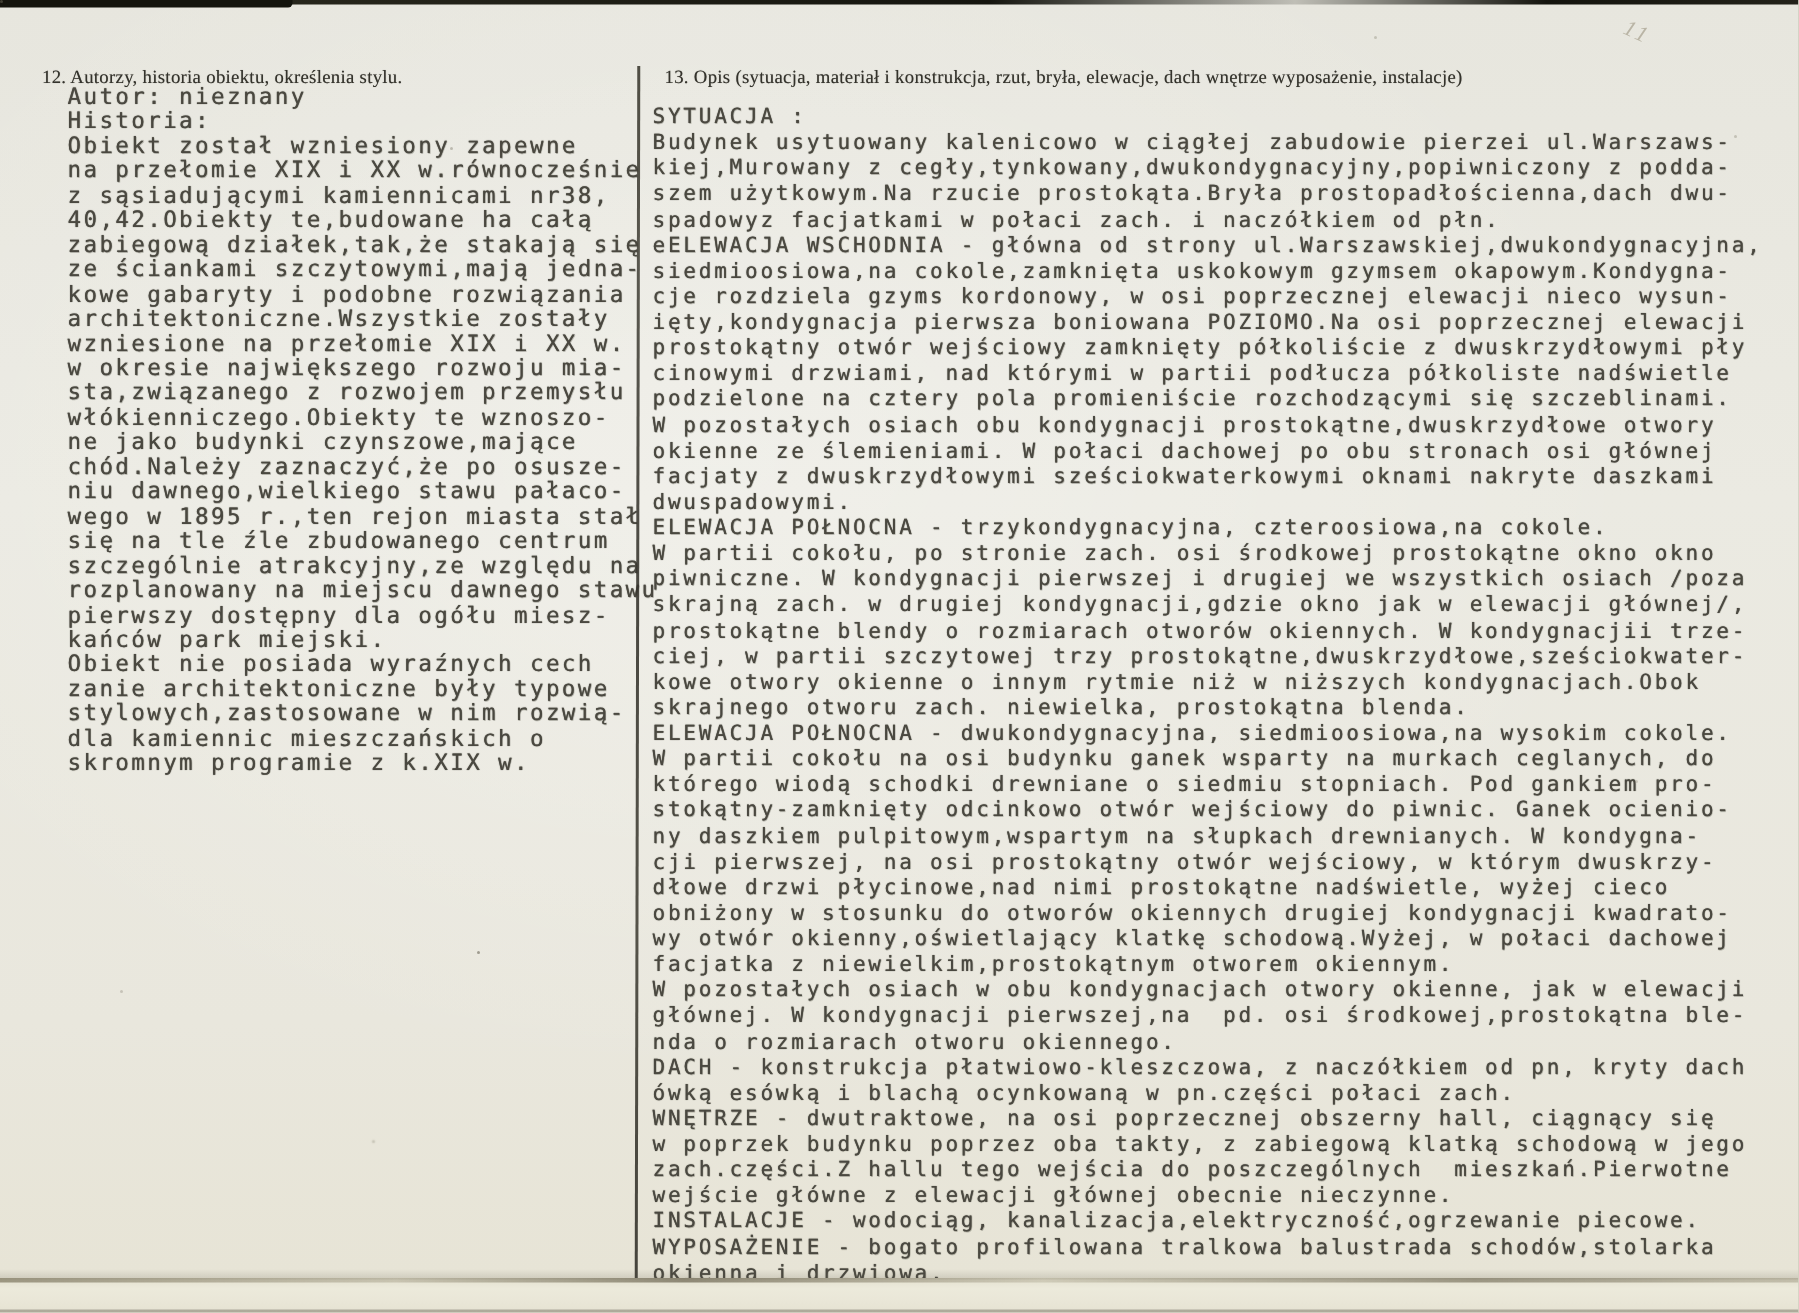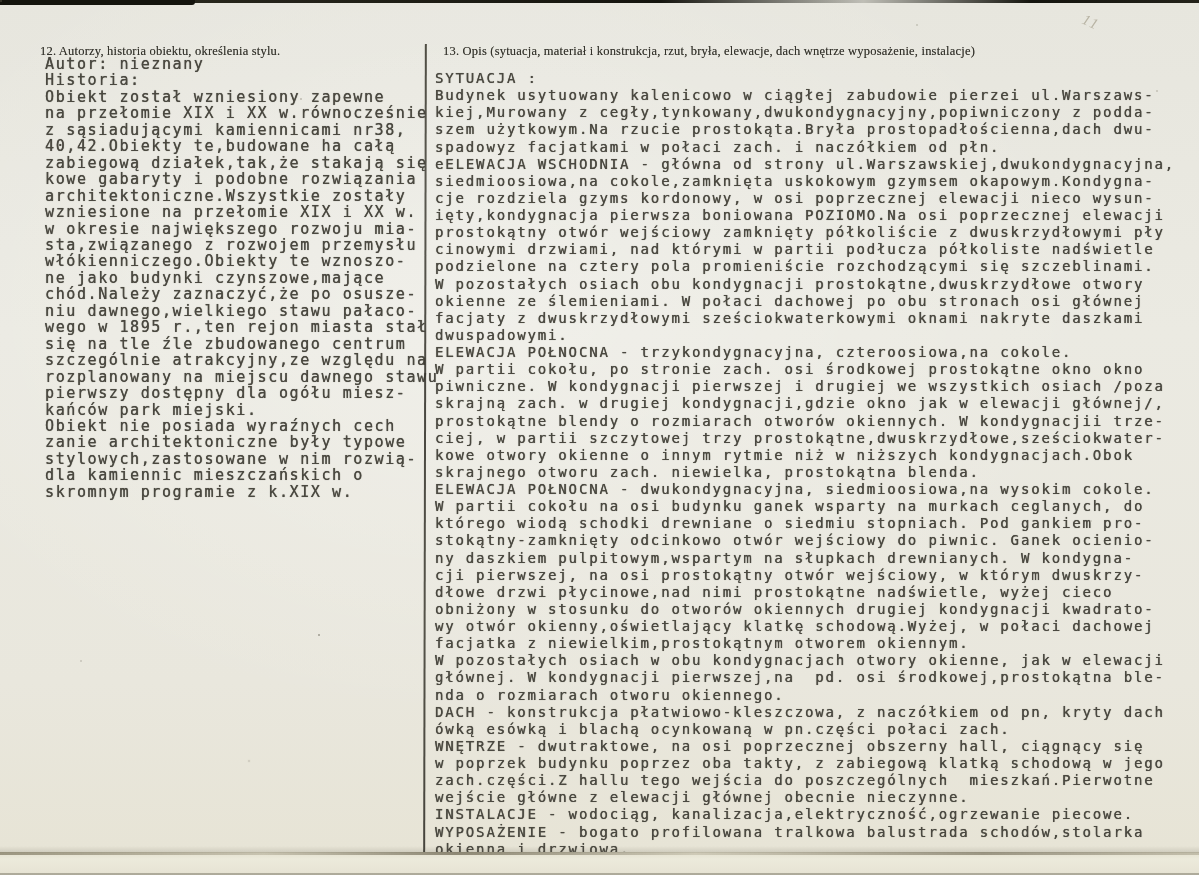--- a/index.html
+++ b/index.html
@@ -18,21 +18,21 @@
   .top-edge{position:absolute;top:0;left:0;width:100%;height:3px;
     background:linear-gradient(90deg,#12120c 0%,#1c1b13 14%,#27261c 16%,#15150f 55%,#20201733 72%,#14140e 86%,#23221a 100%);}
   .top-edge-blotch{position:absolute;top:0;left:0;width:195px;height:5px;background:#14140d;border-radius:0 0 3px 0;}
 
   
   .form-label{
     position:absolute;font-family:"Liberation Serif","DejaVu Serif",serif;
     font-size:12.5px;letter-spacing:.2px;color:#34332c;white-space:pre;
     text-shadow:0 0 .5px rgba(52,51,44,.55);
   }
-  .label-12{left:40px;top:44px;}
+  .label-12{left:28px;top:44px;}
   .label-13{left:443px;top:44px;}
 
   
   .typed{position:absolute;color:#4a4840;text-shadow:0 0 .7px rgba(64,62,52,.85),.4px .4px .4px rgba(64,62,52,.25);}
   .typed .tline{white-space:pre;}
   .col-left-text{left:45px;top:56px;font-size:15px;line-height:16.45px;letter-spacing:1.6px;width:420px;}
   .col-right-text{left:435px;top:70px;font-size:14px;line-height:17.12px;letter-spacing:1.85px;width:764px;}
 
   
   .divider{
@@ -76,20 +76,21 @@
   <div class="form-label label-13">13. Opis (sytuacja, materiał i konstrukcja, rzut, bryła, elewacje, dach wnętrze wyposażenie, instalacje)</div>
 
   <div class="typed col-left-text" id="left-lines">
       <div class="tline">Autor: nieznany</div>
       <div class="tline">Historia:</div>
       <div class="tline">Obiekt został wzniesiony zapewne</div>
       <div class="tline">na przełomie XIX i XX w.równocześnie</div>
       <div class="tline">z sąsiadującymi kamiennicami nr38,</div>
       <div class="tline">40,42.Obiekty te,budowane ha całą</div>
       <div class="tline">zabiegową działek,tak,że stakają się</div>
+      <div class="tline">ze ściankami szczytowymi,mają jedna-</div>
       <div class="tline">kowe gabaryty i podobne rozwiązania</div>
       <div class="tline">architektoniczne.Wszystkie zostały</div>
       <div class="tline">wzniesione na przełomie XIX i XX w.</div>
       <div class="tline">w okresie największego rozwoju mia-</div>
       <div class="tline">sta,związanego z rozwojem przemysłu</div>
       <div class="tline">włókienniczego.Obiekty te wznoszo-</div>
       <div class="tline">ne jako budynki czynszowe,mające</div>
       <div class="tline">chód.Należy zaznaczyć,że po osusze-</div>
       <div class="tline">niu dawnego,wielkiego stawu pałaco-</div>
       <div class="tline">wego w 1895 r.,ten rejon miasta stał</div>

